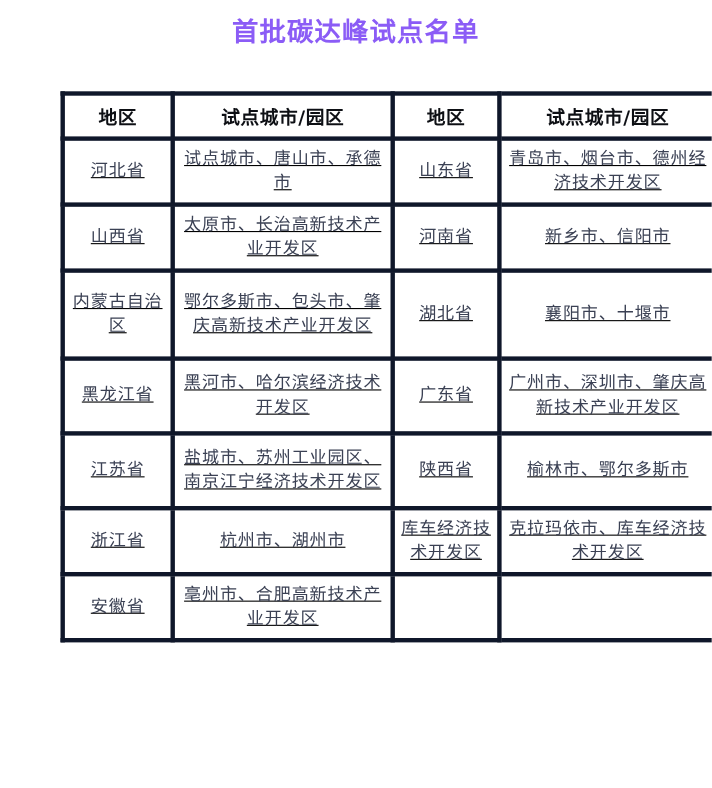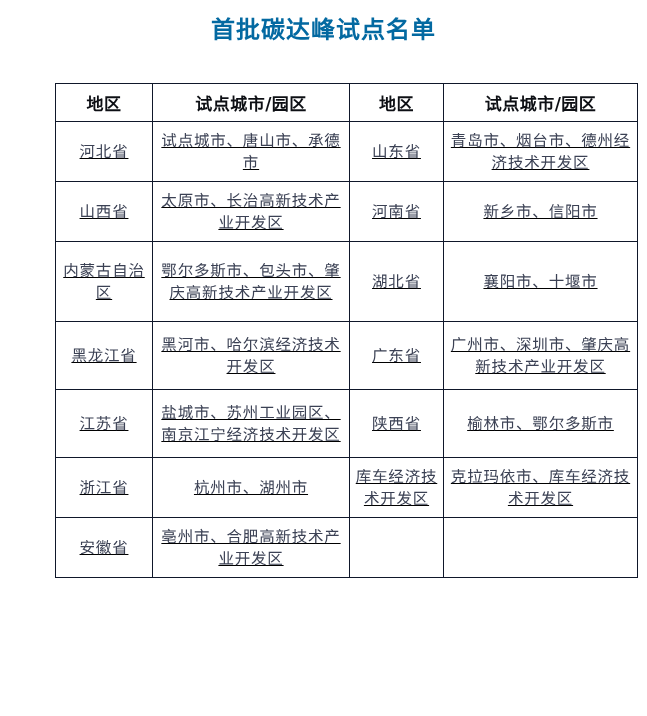--- a/index.html
+++ b/index.html
@@ -26,41 +26,41 @@
   .doc-title {
     position: absolute;
     top: 14px;
     left: 0;
     width: 647px;
     text-align: center;
     font-family: "Liberation Serif", "DejaVu Serif", serif;
     font-size: 24px;
     font-weight: bold;
     letter-spacing: 1px;
-    color: #0369a1;
+    color: #8b5cf6;
     line-height: 32px;
   }
 
   .table-wrap {
     position: absolute;
     top: 83px;
     left: 55px;
     width: 538px;
   }
 
   table.listing {
     border-collapse: collapse;
     width: 538px;
     table-layout: fixed;
     background: #ffffff;
   }
 
   table.listing td,
   table.listing th {
-    border: 1px solid #0f172a;
+    border: 4px solid #0f172a;
     padding: 2px 5px;
     vertical-align: middle;
     text-align: center;
   }
 
   table.listing thead th {
     height: 33px;
     font-family: "DejaVu Sans", "Liberation Sans", sans-serif;
     font-weight: bold;
     font-size: 17px;

